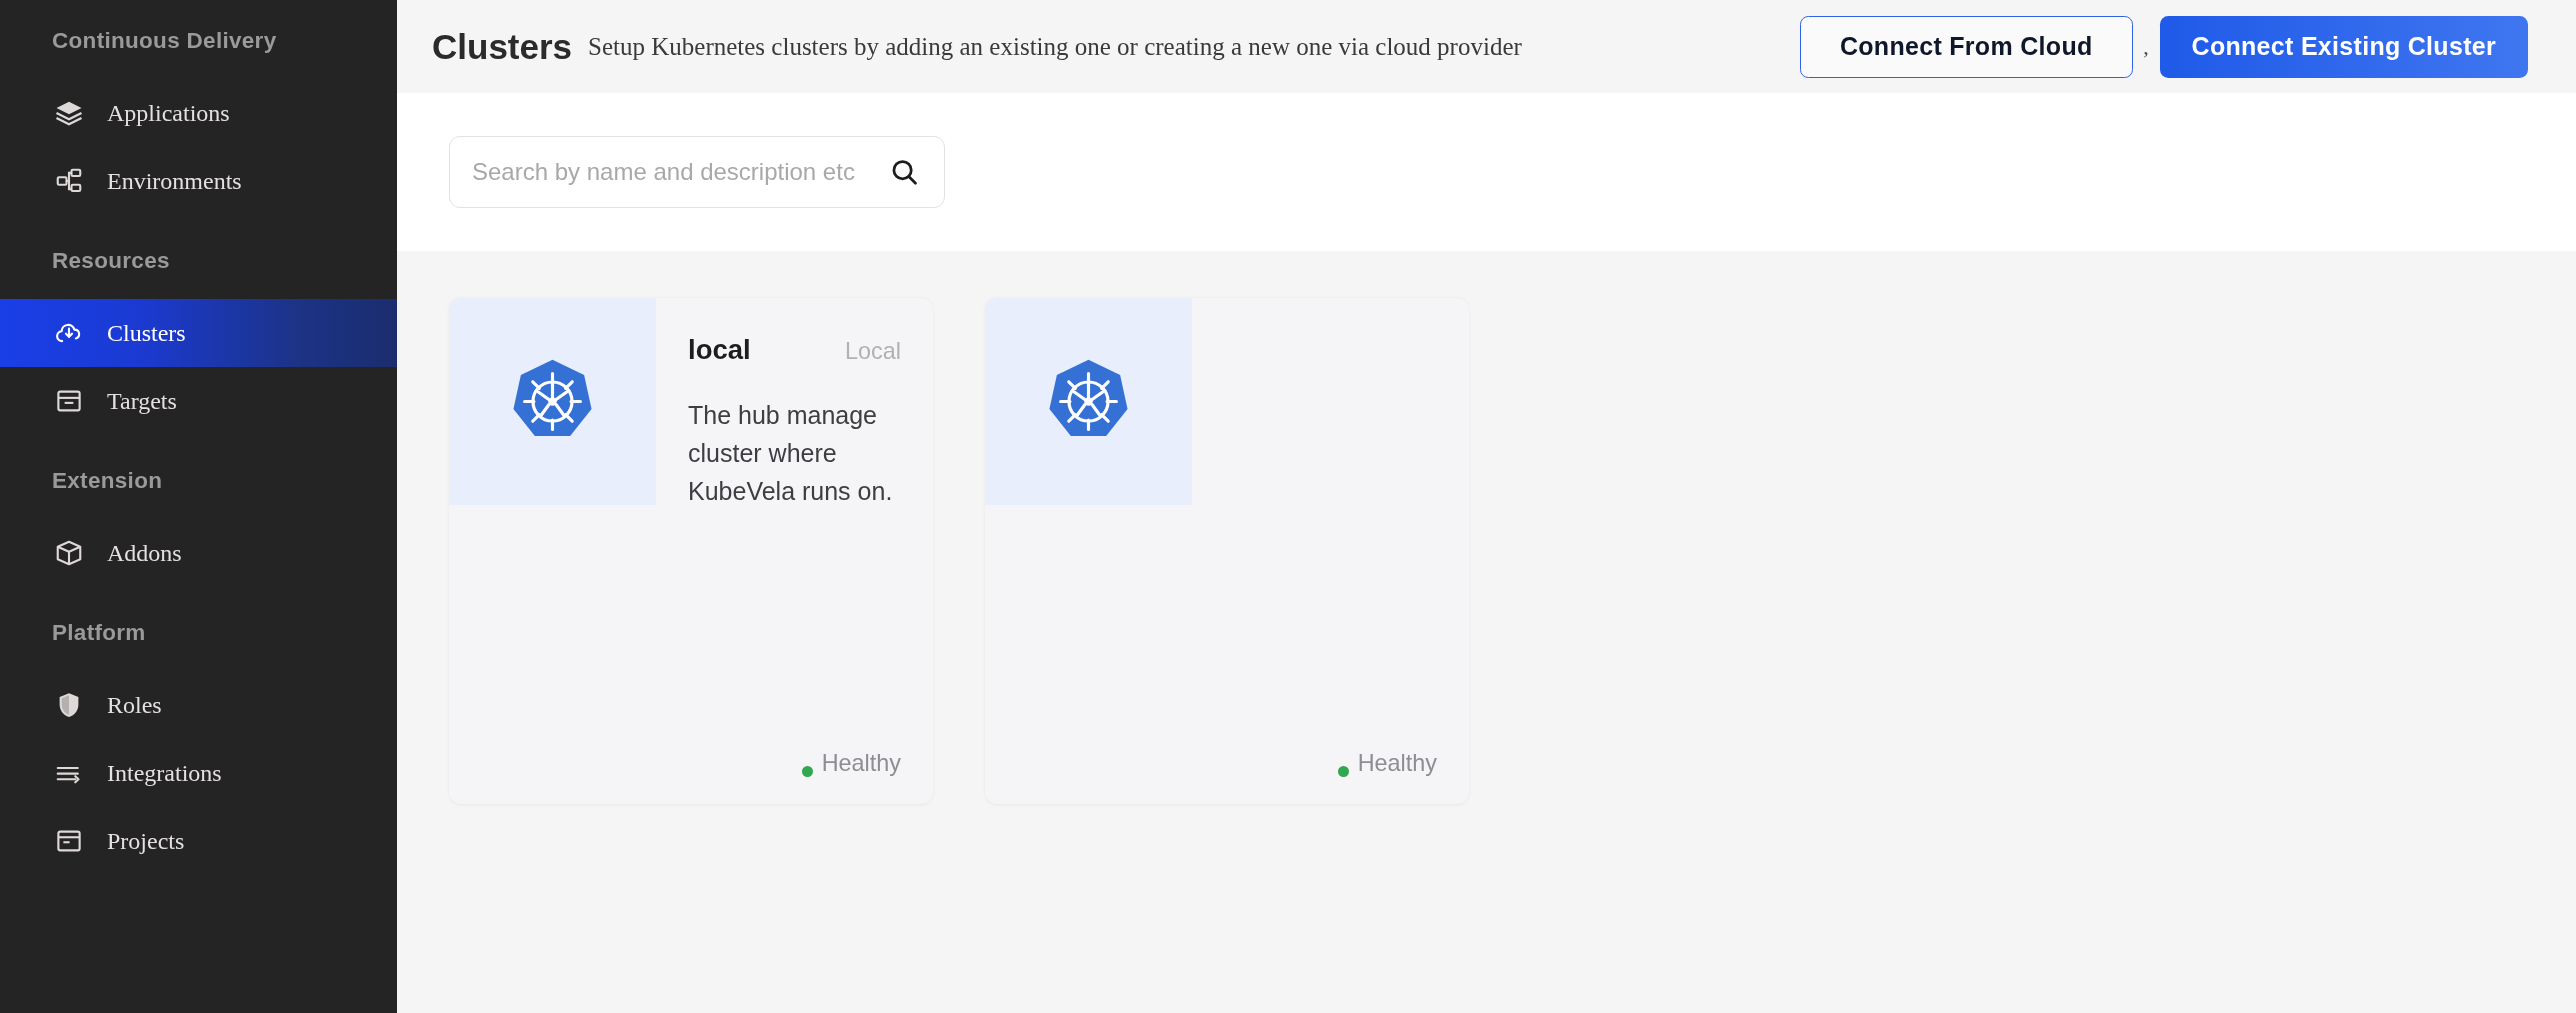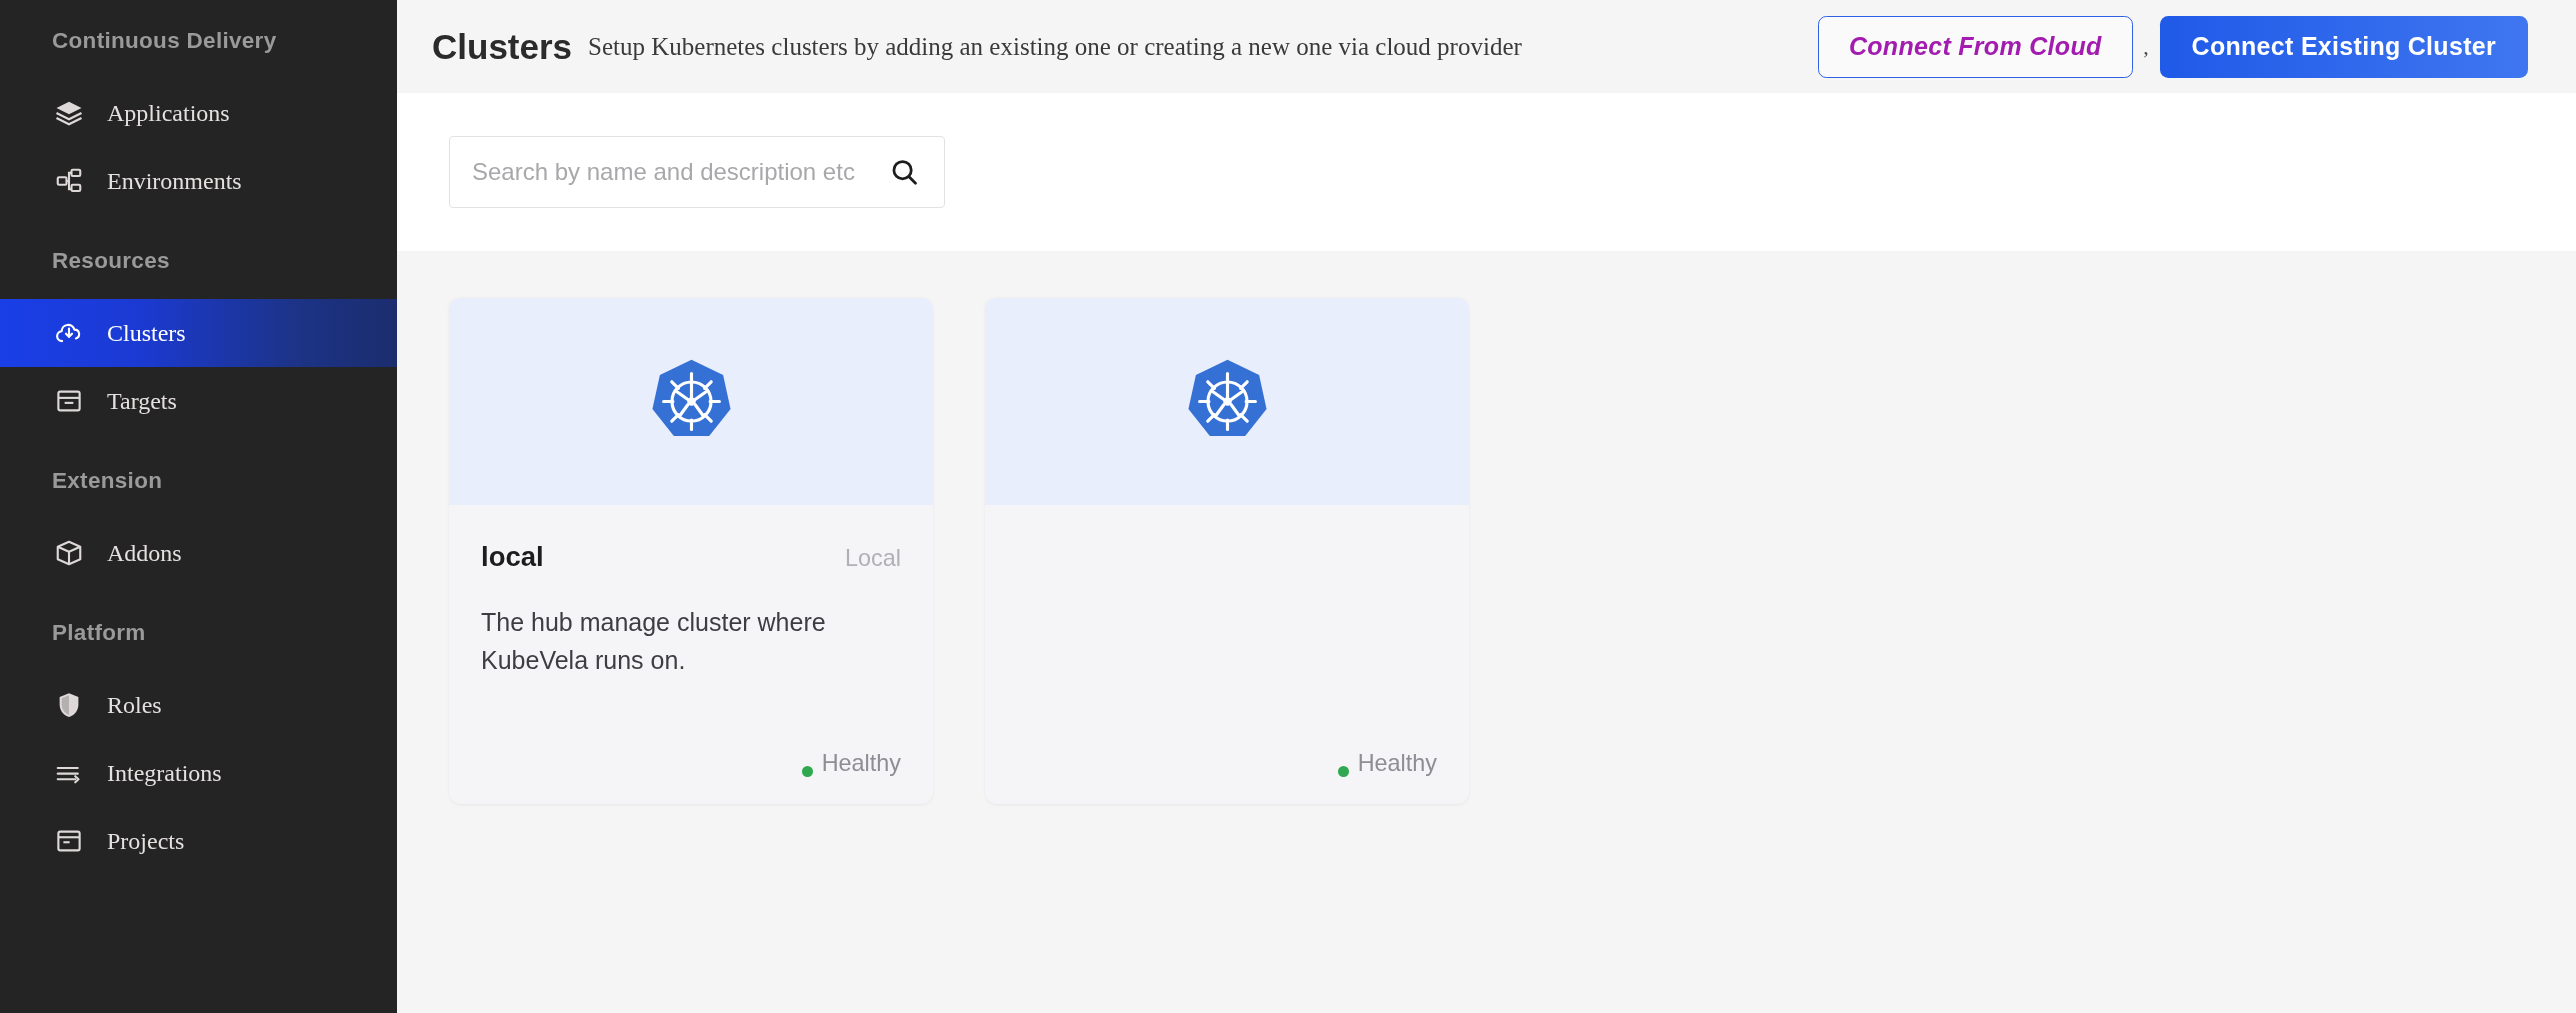--- a/index.html
+++ b/index.html
@@ -118,23 +118,22 @@
     align-items: center;
     justify-content: center;
     cursor: pointer;
     white-space: nowrap;
     letter-spacing: 0.3px;
   }
 
   .btn-outline {
     background: #fafafa;
     border: 1.7px solid #2d62e8;
-    color: #a21caf;
-    padding: 0 30px;
-    font-style: italic;
+    color: #0f172a;
+    padding: 0 39px;
   }
 
   .btn-sep {
     color: #4a4a4a;
     font-size: 22px;
     width: 27px;
     text-align: center;
     font-family: "Liberation Serif", serif;
   }
 
@@ -149,21 +148,21 @@
   .search-panel {
     background: #ffffff;
     padding: 43px 0 43px 52px;
     flex: 0 0 auto;
   }
 
   .search-box {
     width: 496px;
     height: 72px;
     border: 1.7px solid #e2e2e4;
-    border-radius: 4px;
+    border-radius: 11px;
     background: #ffffff;
     display: flex;
     align-items: center;
     padding: 0 23.4px 0 22px;
   }
 
   .search-box input {
     flex: 1 1 auto;
     border: none;
     outline: none;
@@ -188,21 +187,20 @@
     gap: 52px;
   }
 
   .cluster-card {
     width: 484px;
     height: 506px;
     background: #f5f4f7;
     border-radius: 11.7px;
     box-shadow: 0 0.8px 3.3px rgba(0,0,0,0.06);
     display: flex;
-    flex-direction: column;
     overflow: hidden;
     cursor: pointer;
   }
 
   .card-banner {
     height: 207px;
     background: #e8eefc;
     display: flex;
     align-items: center;
     justify-content: center;

